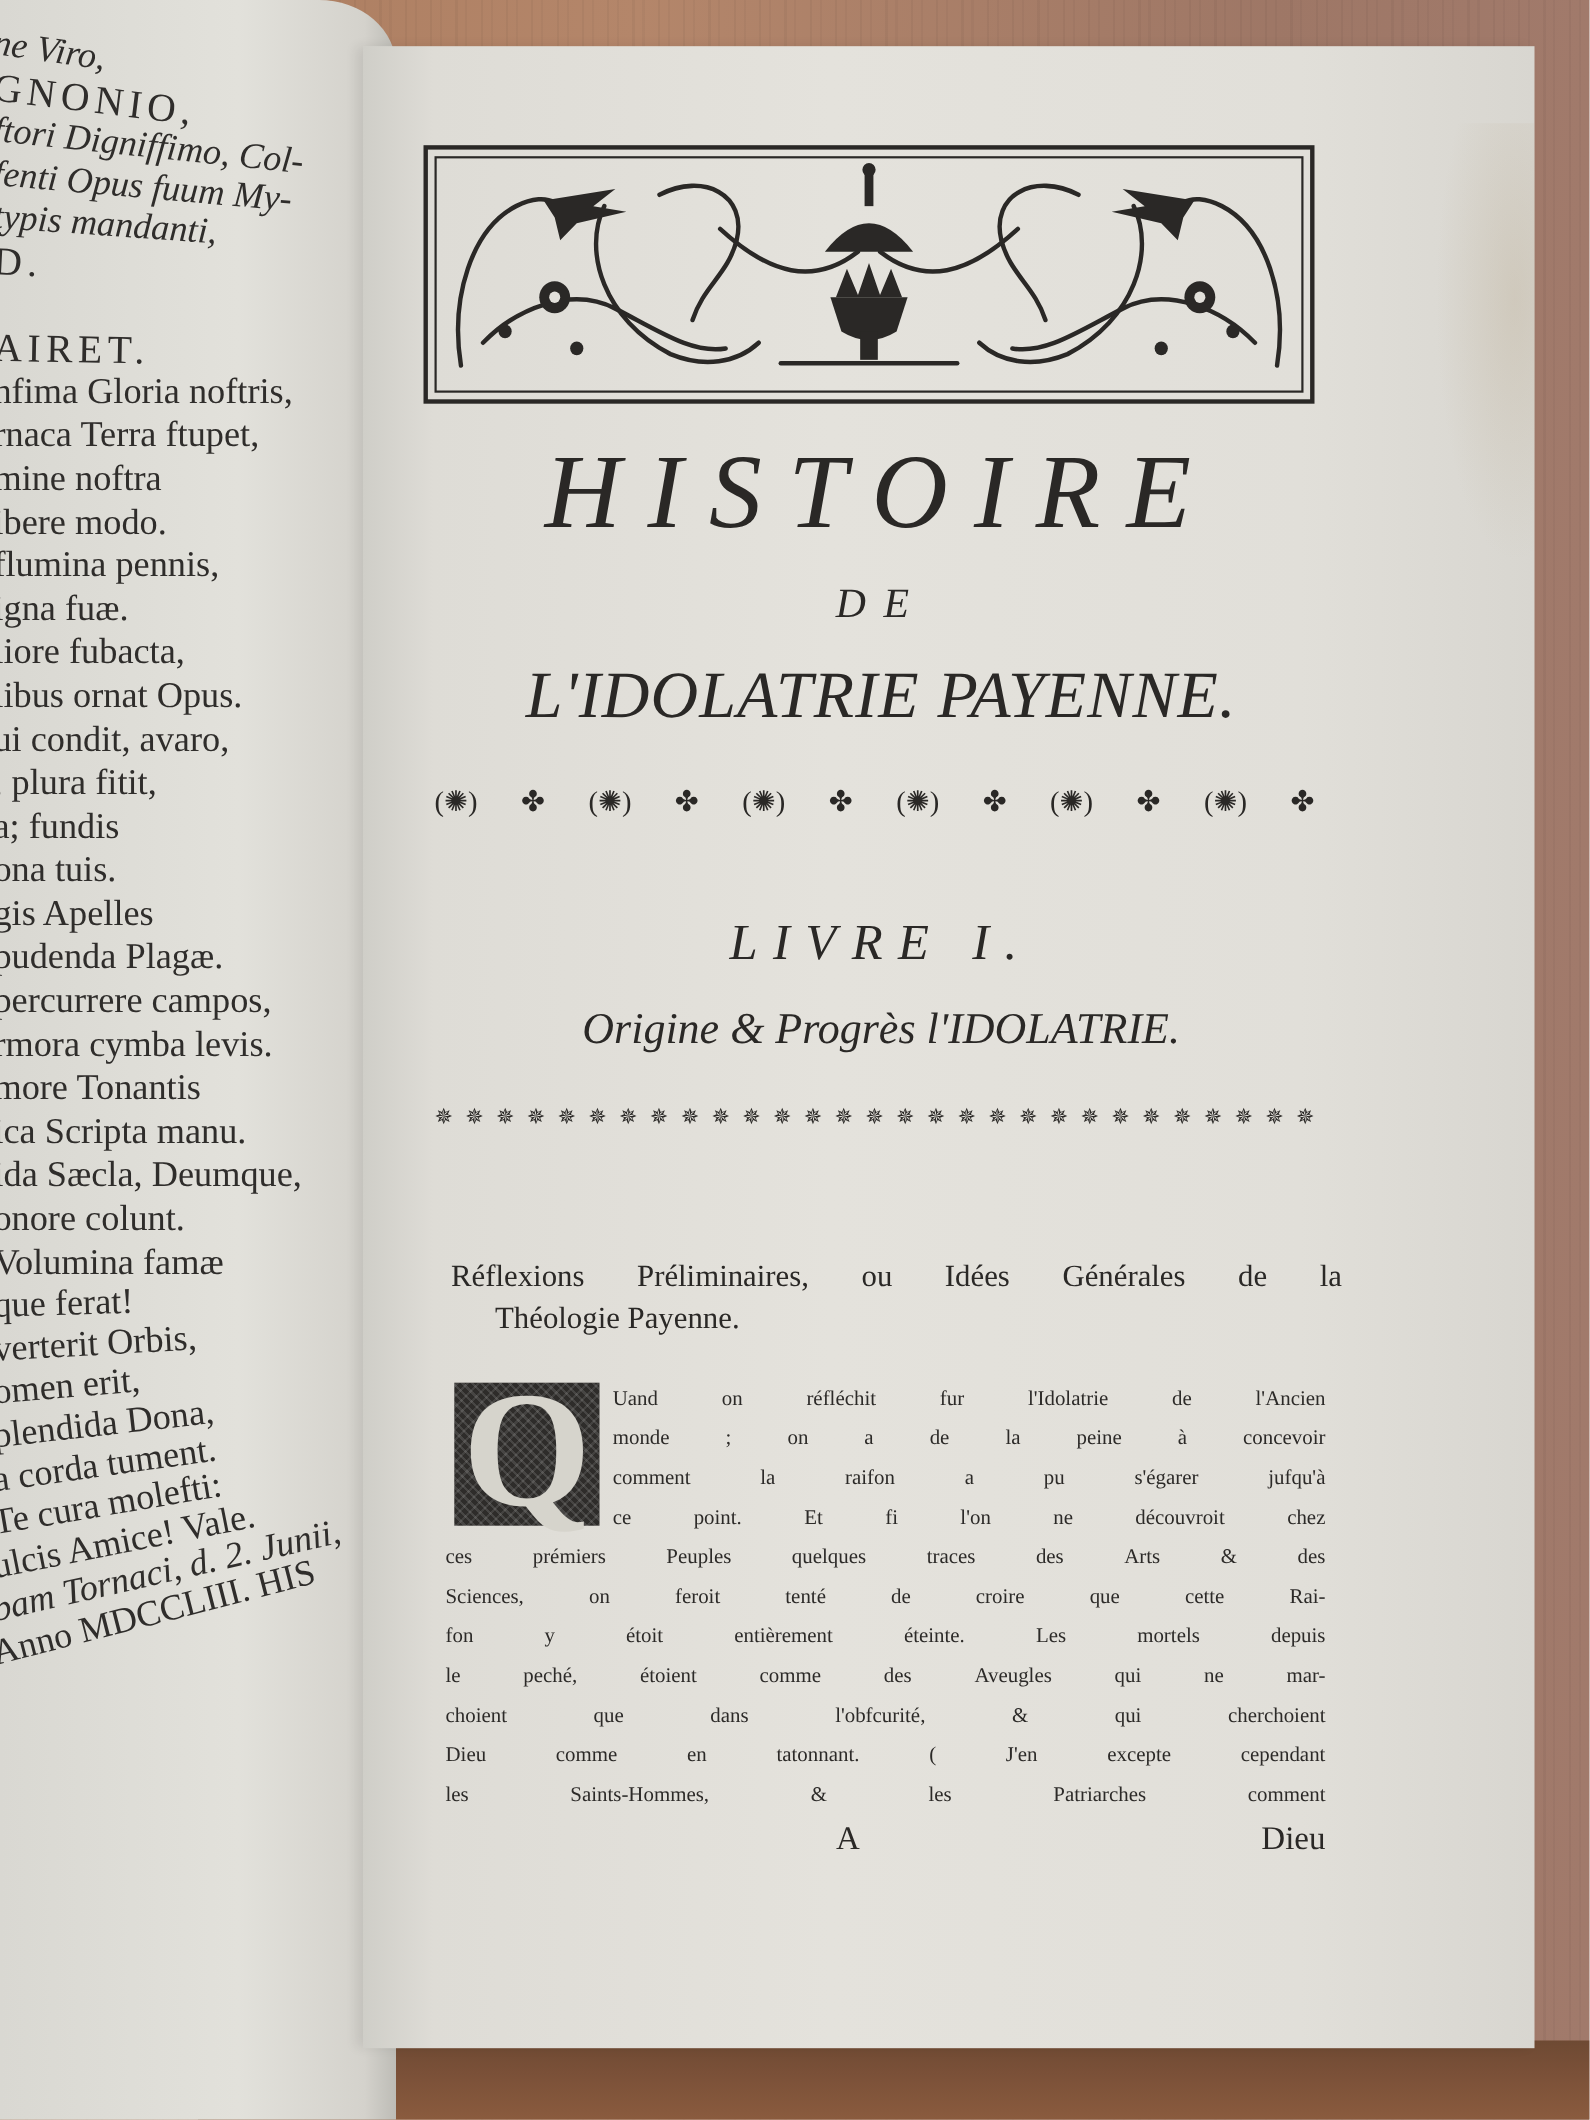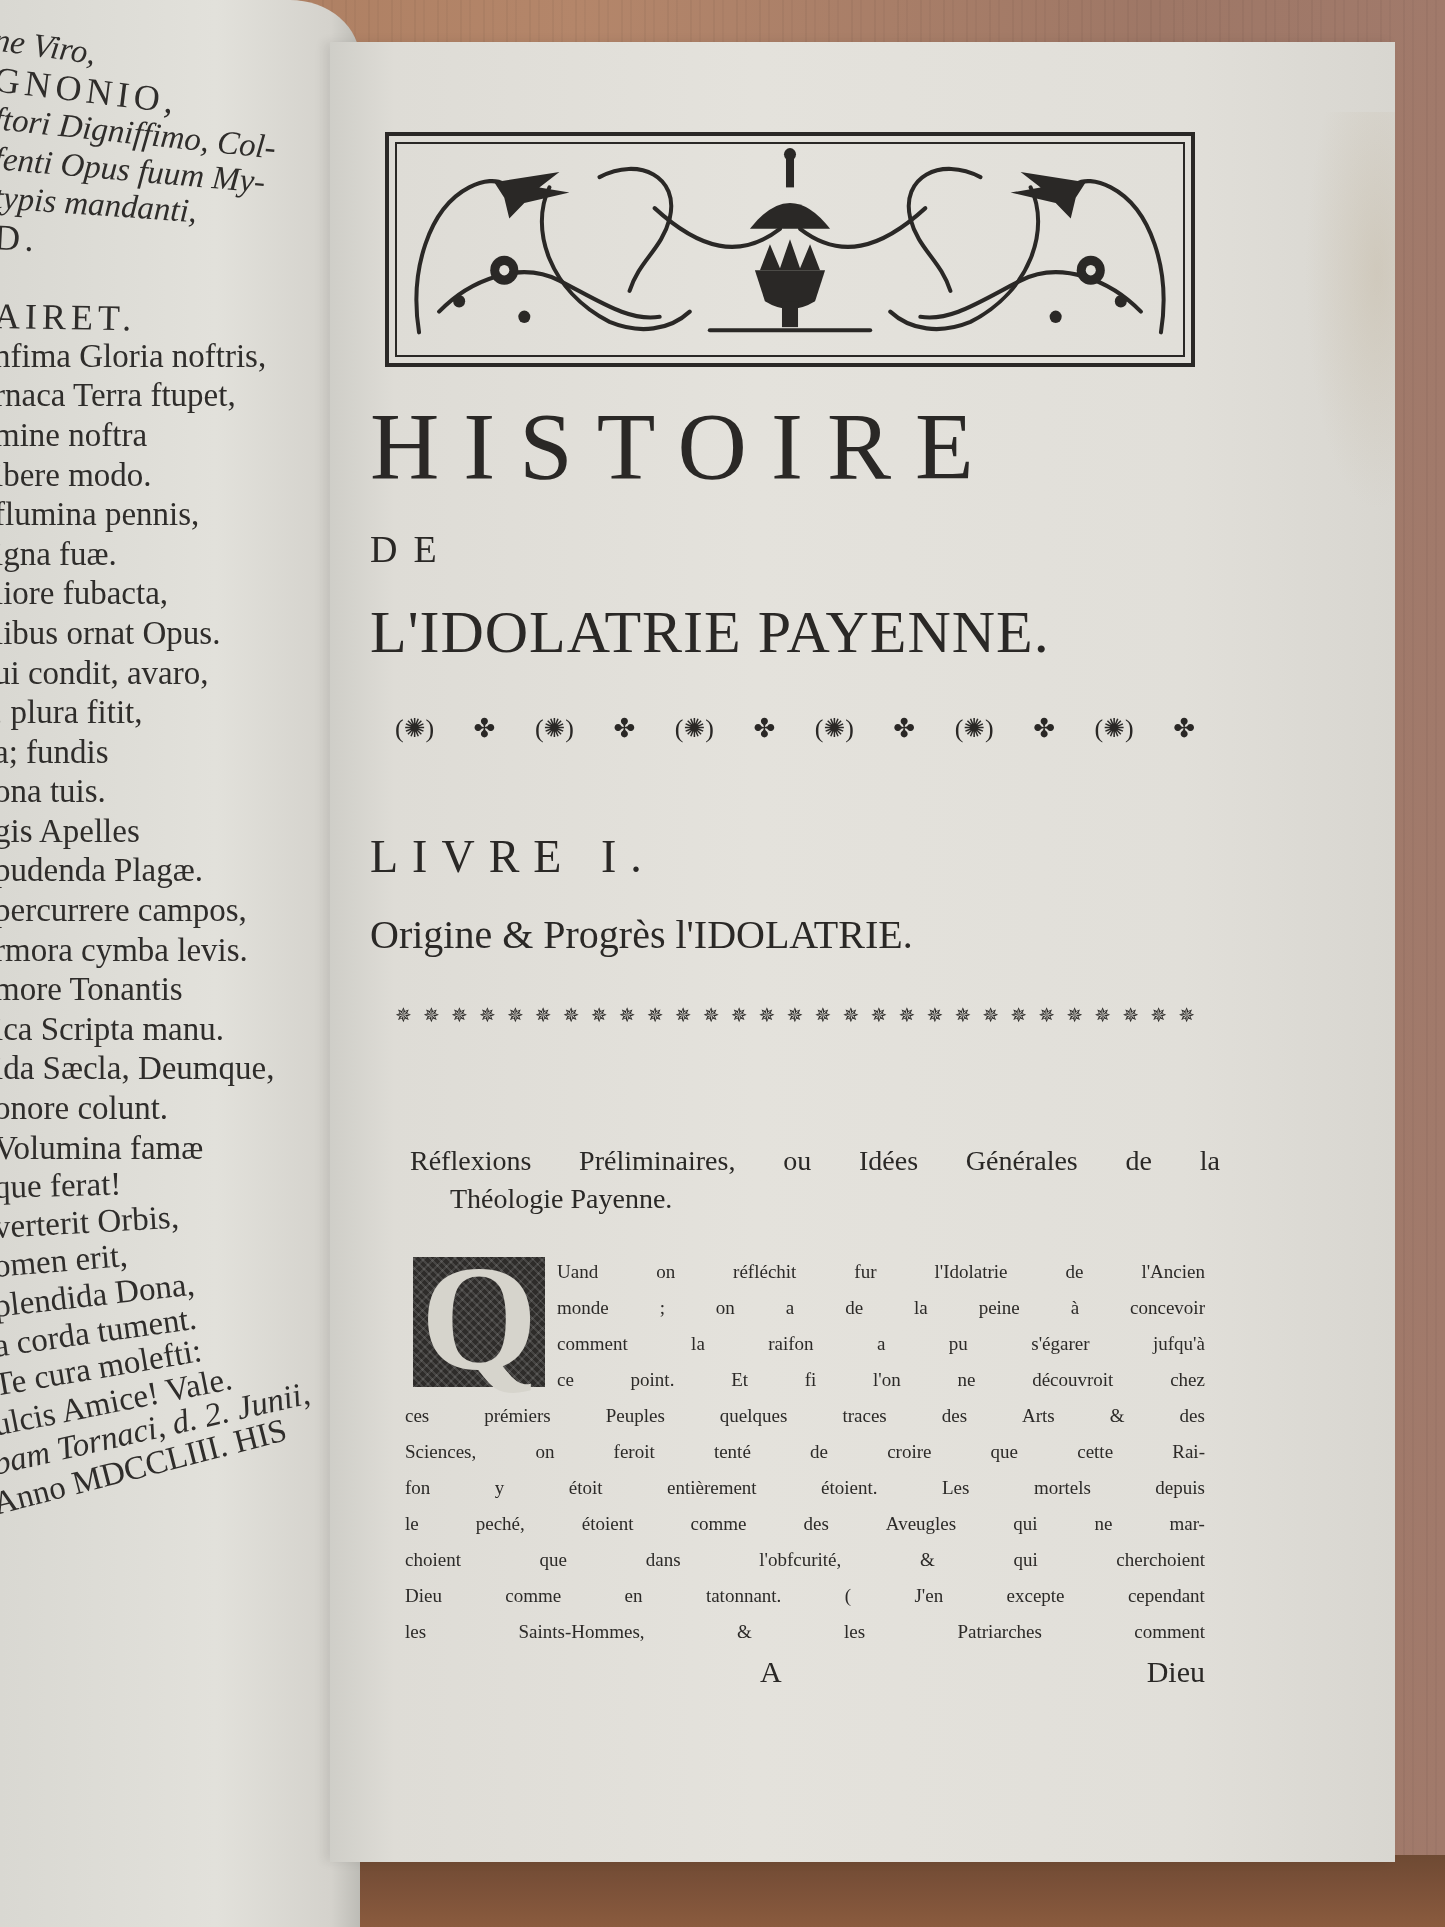--- a/index.html
+++ b/index.html
@@ -44,21 +44,21 @@
   }
   .ornament {
     position:absolute; left:55px; top:90px; width:810px; height:235px;
     border:4px solid #2a2826; box-sizing:border-box;
   }
   .ornament-inner {
     position:absolute; inset:6px; border:2px solid #2a2826;
   }
   .ornament svg { position:absolute; inset:10px; width:calc(100% - 20px); height:calc(100% - 20px); }
   .title {
-    position:absolute; left:40px; width:830px; text-align:left;
+    position:absolute; left:56px; width:830px; text-align:center;font-style:italic;
   }
   .t-histoire { top:355px; font-size:96px; letter-spacing:24px; line-height:100px; }
   .t-de { top:485px; font-size:38px; letter-spacing:16px; line-height:44px; }
   .t-idol { top:555px; font-size:60px; letter-spacing:1px; line-height:70px; }
   .sep-row { position:absolute; left:65px; width:800px; height:36px; display:flex; justify-content:space-between; align-items:center; color:#2a2826; }
   .sep1 { top:668px; font-size:26px; }
   .sep2 { top:960px; font-size:20px; height:26px; }
   .t-livre { top:790px; font-size:46px; letter-spacing:14px; line-height:50px; }
   .t-origine { top:868px; font-size:40px; line-height:50px; }
   .t-chap { top:1020px; font-size:40px; letter-spacing:14px; line-height:46px; }
@@ -321,21 +321,21 @@
         <span>croire</span>
         <span>que</span>
         <span>cette</span>
         <span>Rai-</span>
       </div>
       <div class="body-line">
         <span>fon</span>
         <span>y</span>
         <span>étoit</span>
         <span>entièrement</span>
-        <span>étoient.</span>
+        <span>éteinte.</span>
         <span>Les</span>
         <span>mortels</span>
         <span>depuis</span>
       </div>
       <div class="body-line">
         <span>le</span>
         <span>peché,</span>
         <span>étoient</span>
         <span>comme</span>
         <span>des</span>

